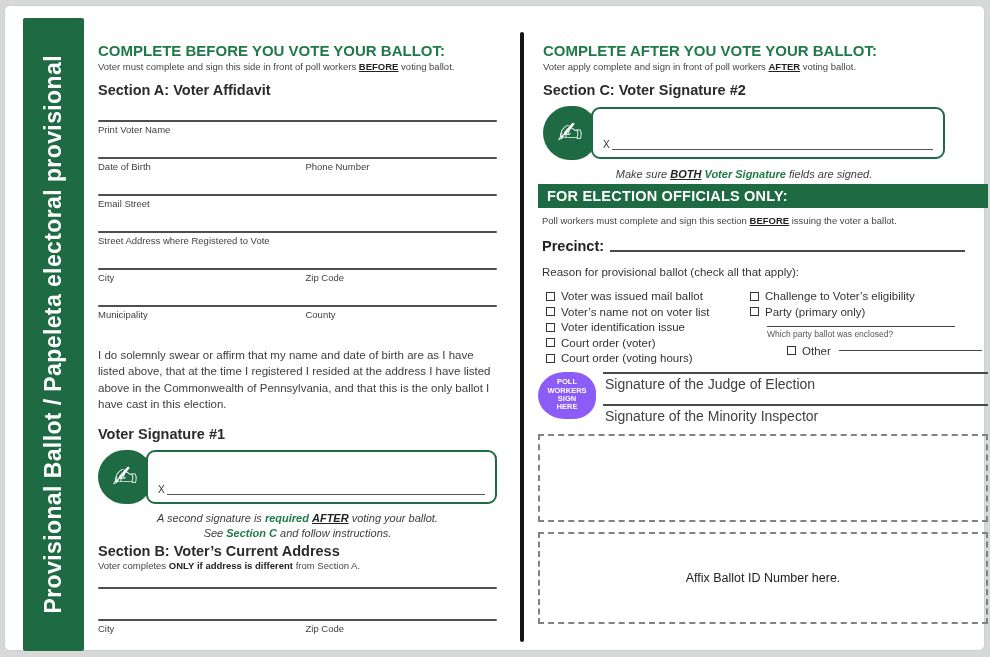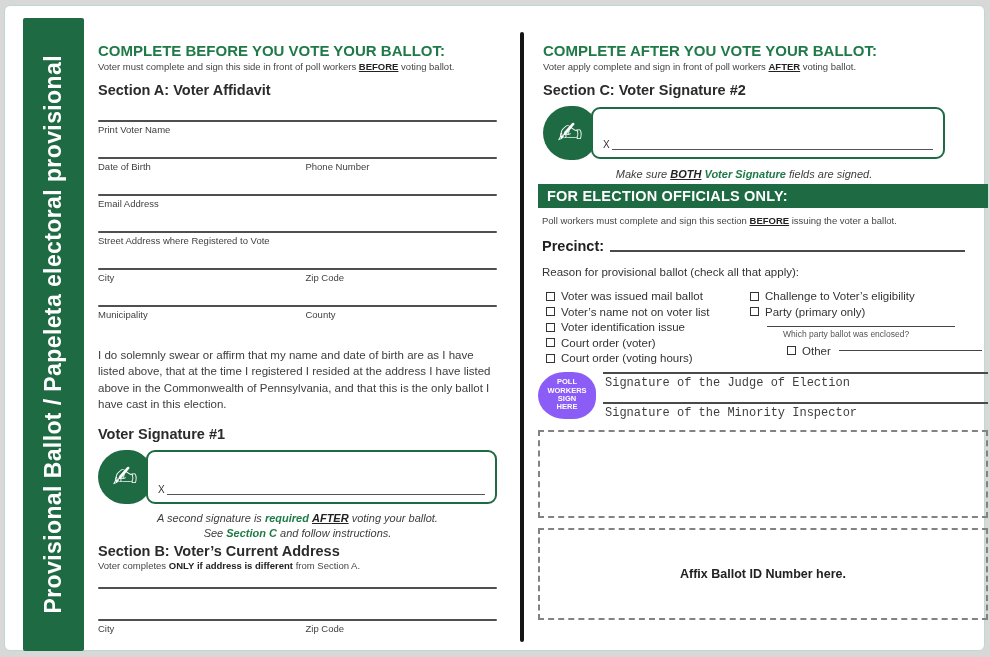--- a/index.html
+++ b/index.html
@@ -88,42 +88,42 @@
   .precinct .pline { flex: 1; border-bottom: 2px solid #4a4a4a; margin: 0 0 2px 6px; }
   .reason-label { font-size: 11.5px; color: #333; margin: 12px 0 12px 4px; }
 
   .cb-grid { display: flex; margin-top: 9px; }
   .cb-col-l { width: 212px; padding-left: 8px; }
   .cb-col-r { flex: 1; }
   .cbrow { display: flex; align-items: center; margin-bottom: 3.5px;
            font-size: 11.5px; color: #333; }
   .cb { width: 9px; height: 9px; border: 1.8px solid #333; margin-right: 6px; flex: none; }
   .party-line { margin: 8px 0 0 17px; width: 188px; border-bottom: 1.5px solid #444; }
-  .party-caption { font-size: 8.5px; color: #555; margin: 2px 0 0 33px; }
+  .party-caption { font-size: 8.5px; color: #555; margin: 2px 0 0 17px; }
   .other-row { margin-top: 6px; padding-left: 37px; }
   .other-line { flex: 1; border-bottom: 1.5px solid #444; margin: 0 6px 1px 8px; }
 
   .sign-block { display: flex; margin-top: 4px; }
   .badge {
     width: 58px; height: 47px; flex: none; background: #8b5cf6;
     border-radius: 46% 40% 40% 46% / 50% 44% 44% 50%;
     display: flex; flex-direction: column; align-items: center; justify-content: center;
     color: #fff; font-weight: bold; font-size: 7.5px; line-height: 1.12; text-align: center;
   }
   .siglines { flex: 1; margin-left: 7px; }
   .sline { border-top: 2px solid #4a4a4a; }
-  .slabel { font-size: 12px; color: #3f3f3f; padding: 2px 0 0 2px; font-family: Liberation Mono, monospace; }
+  .slabel { font-size: 14px; color: #3f3f3f; padding: 2px 0 0 2px; }
   .sig-group2 { margin-top: 12px; }
 
   .dashbox {
     border: 2px dashed #828282; margin-top: 10px; height: 88px;
   }
   .dashbox.affix {
     height: 92px; display: flex; align-items: center; justify-content: center;
-    font-weight: bold; font-size: 12.5px; color: #222;
+    font-weight: normal; font-size: 12.5px; color: #222;
   }
 </style>
 </head>
 <body>
 
 <div class="card">
 
   <div class="banner">
     <div class="banner-text">Provisional Ballot /  Papeleta electoral provisional</div>
   </div>
@@ -139,21 +139,21 @@
       <div class="field first">
         <div class="fline"></div>
         <div class="flabels"><span>Print Voter Name</span></div>
       </div>
       <div class="field">
         <div class="fline"></div>
         <div class="flabels"><span>Date of Birth</span><span class="l2">Phone Number</span></div>
       </div>
       <div class="field">
         <div class="fline"></div>
-        <div class="flabels"><span>Email Address</span></div>
+        <div class="flabels"><span>Email Street</span></div>
       </div>
       <div class="field">
         <div class="fline"></div>
         <div class="flabels"><span>Street Address where Registered to Vote</span></div>
       </div>
       <div class="field">
         <div class="fline"></div>
         <div class="flabels"><span>City</span><span class="l2">Zip Code</span></div>
       </div>
       <div class="field">

